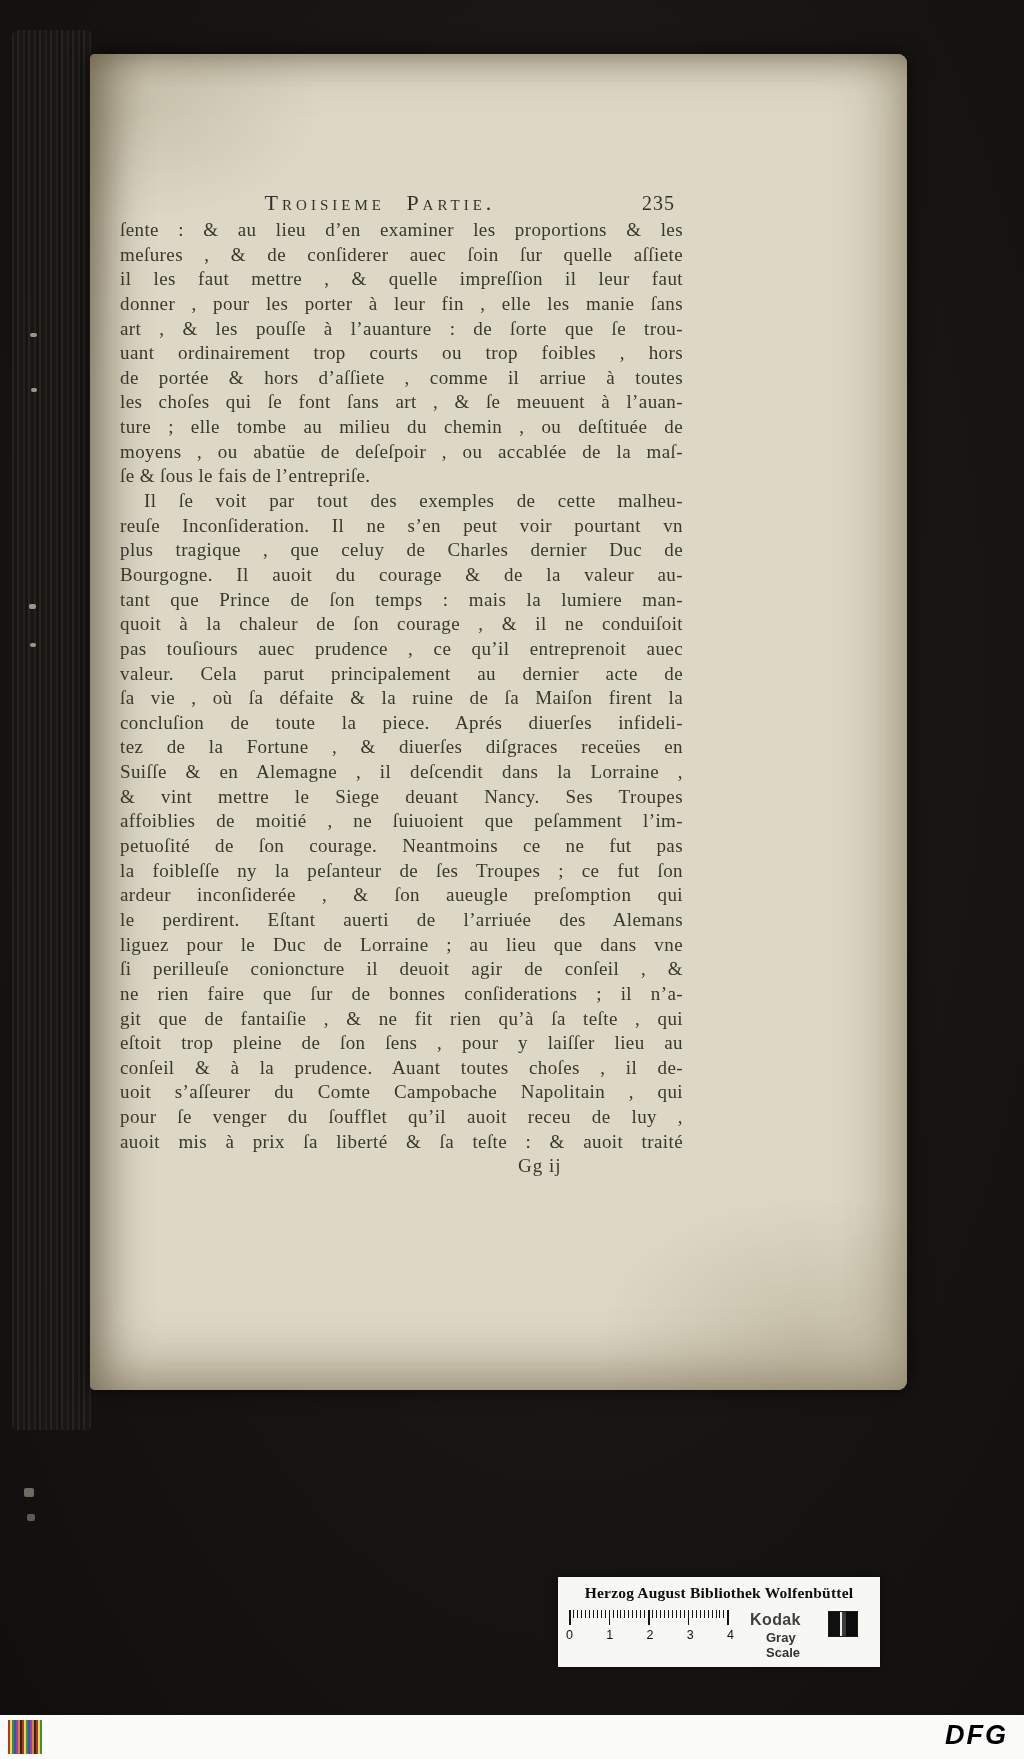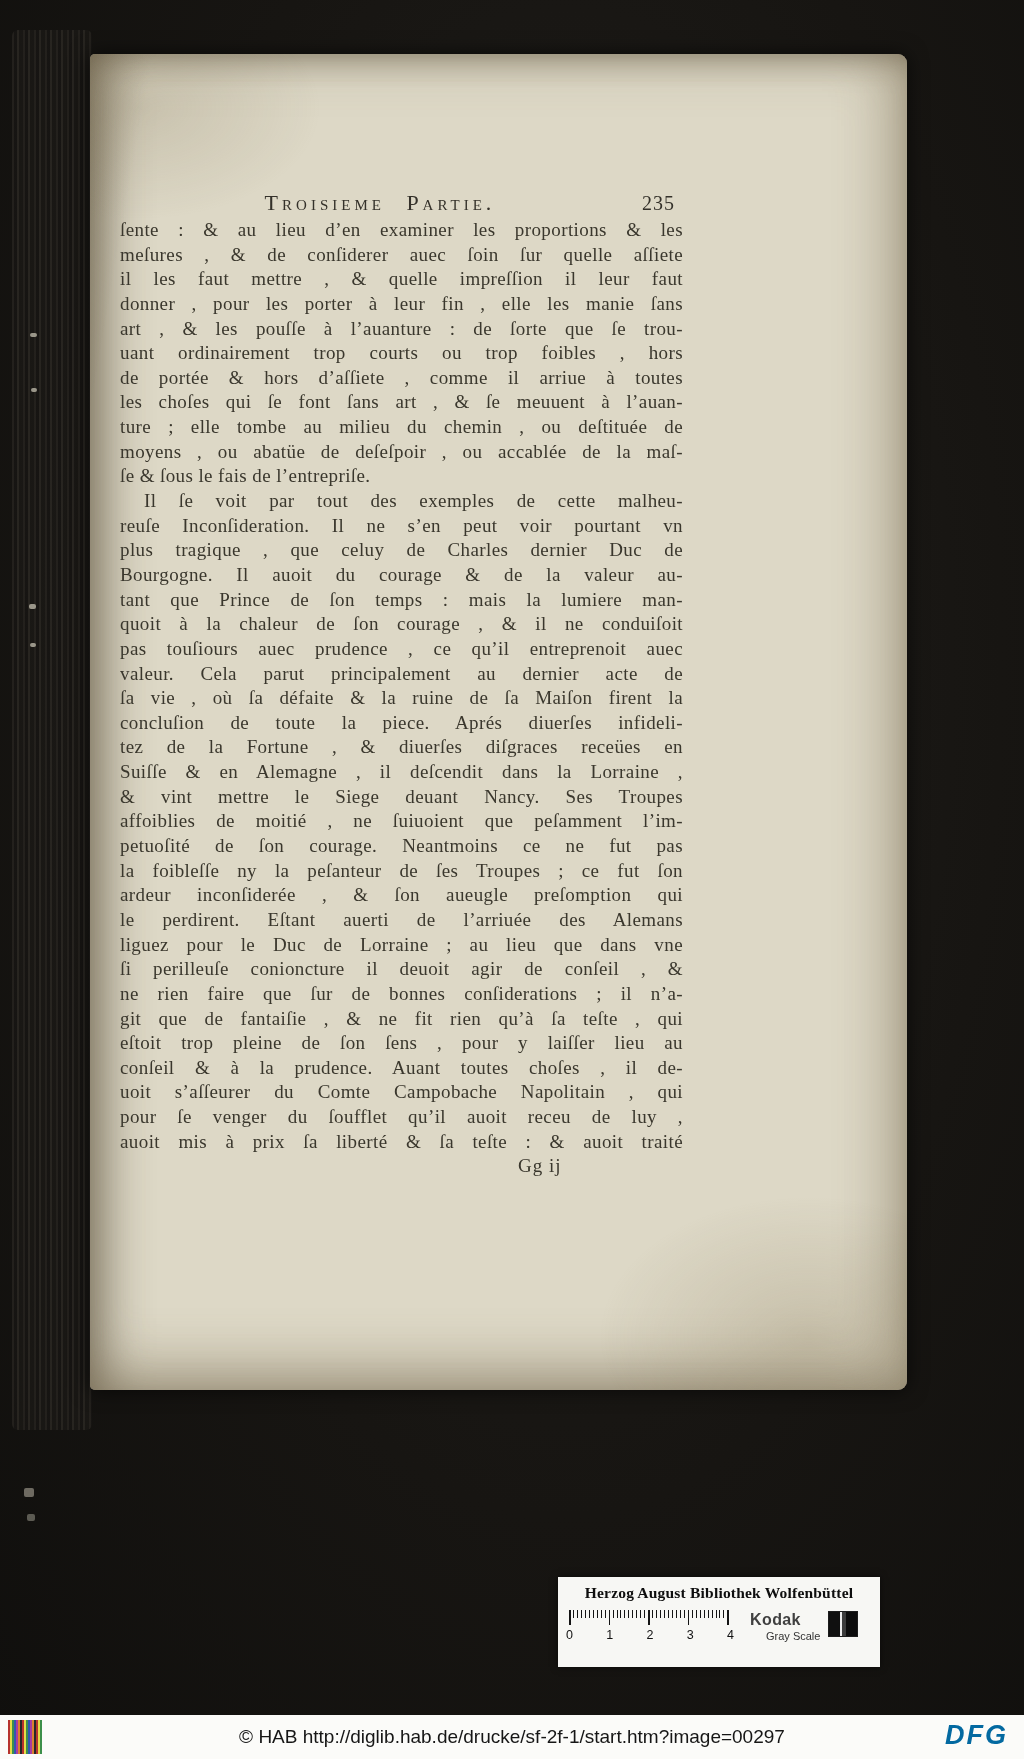--- a/index.html
+++ b/index.html
@@ -79,36 +79,36 @@
       repeating-linear-gradient(to right, #141414 0 1px, transparent 1px 3.96px);
     background-size:160px 15px, 160px 8px;
     background-repeat:no-repeat; background-position:top left;
   }
   .ruler-numbers{
     display:flex; justify-content:space-between; width:168px; margin-top:3px;
     font-family:"Liberation Sans","DejaVu Sans",sans-serif; font-size:12.5px; color:#111;
   }
   .kodak-block{ margin-left:12px; margin-top:1px; width:72px; }
   .kodak{ font-family:"Liberation Sans","DejaVu Sans",sans-serif; font-weight:700; font-size:16px; color:#404040; letter-spacing:.4px; }
-  .gray-scale{ font-family:"Liberation Sans","DejaVu Sans",sans-serif; font-size:11px; color:#333; margin-left:16px; margin-top:1px; }
+  .gray-scale{ font-family:"Liberation Sans","DejaVu Sans",sans-serif; font-size:13px; color:#333; margin-left:16px; margin-top:1px;font-weight:bold; }
   .wedge{
     width:30px; height:26px; margin-left:6px; margin-top:1px; border:1px solid #1c1c1c;
     background:linear-gradient(to right,#101010 0 38%, #ececec 38% 48%, #3c3c3c 48% 60%, #0c0c0c 60% 100%);
   }
 
   
   .footer{
     position:absolute; left:0; bottom:0; width:1024px; height:44px;
     background:#fbfbf9; display:flex; align-items:center; justify-content:center;
   }
   .copyright{
     font-family:"Liberation Sans","DejaVu Sans",sans-serif; font-size:19px; color:#161616;
   }
   .dfg{
-    position:absolute; right:16px; top:5px; color:#0369a1;
+    position:absolute; right:16px; top:5px; color:#000000;
     font-family:"Liberation Sans","DejaVu Sans",sans-serif;
     font-style:italic; font-weight:700; font-size:27px; letter-spacing:2px;
   }
   .color-bar{
     position:absolute; left:8px; bottom:5px; width:34px; height:34px;
     background:repeating-linear-gradient(to right,
       #b6332e 0 2px, #e5dc49 2px 4px, #3c8f4a 4px 6px, #3156b0 6px 8px,
       #a93ba0 8px 10px, #d8812f 10px 12px, #272727 12px 14px);
   }
 </style>
@@ -191,17 +191,16 @@
       <div class="kodak-block">
         <div class="kodak">Kodak</div>
         <div class="gray-scale">Gray Scale</div>
       </div>
       <div class="wedge"></div>
     </div>
   </div>
 
   <div class="footer">
     <div class="color-bar"></div>
-    <div class="copyright">© HAB http://diglib.hab.de/drucke/sf-2f-1/start.htm?image=00297</div>
     <div class="dfg">DFG</div>
   </div>
 
 </div>
 
 </body></html>

